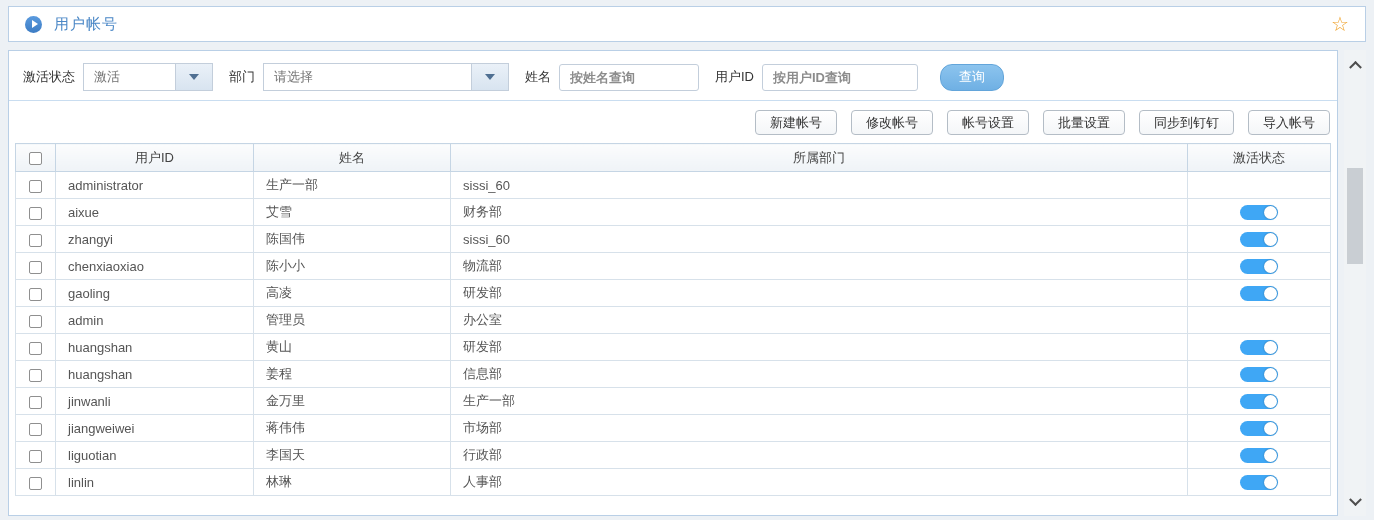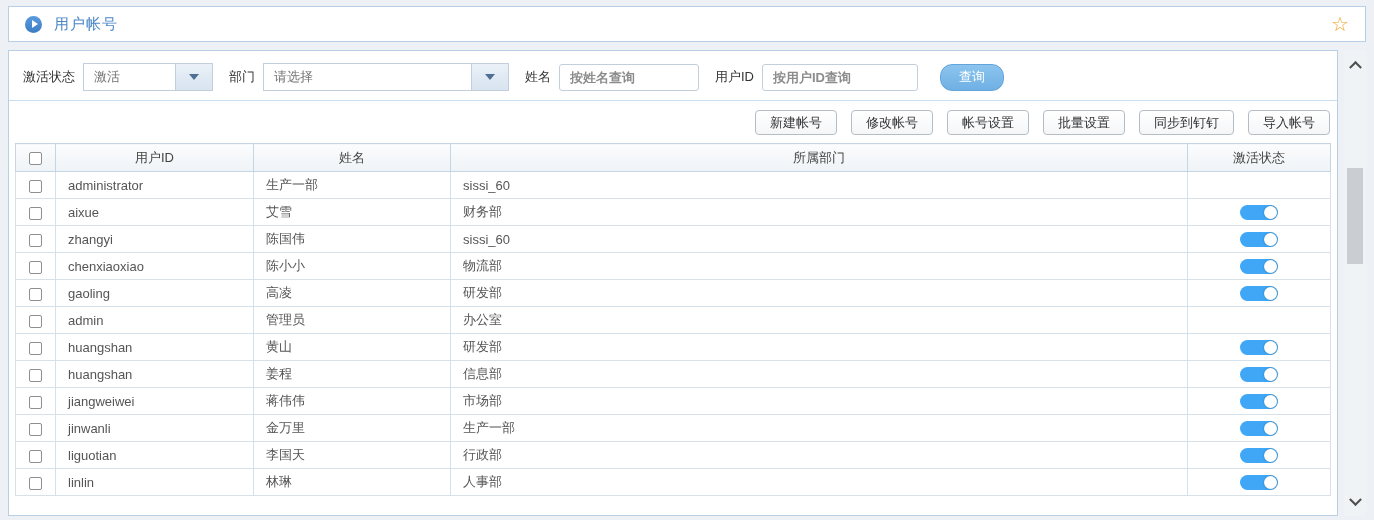--- a/index.html
+++ b/index.html
@@ -261,30 +261,30 @@
   </tr>
               <tr>
     <td class="c-check"><span class="checkbox"></span></td>
     <td>huangshan</td>
     <td>姜程</td>
     <td>信息部</td>
     <td class="c-status"><span class="toggle"><span class="knob"></span></span></td>
   </tr>
               <tr>
     <td class="c-check"><span class="checkbox"></span></td>
+    <td>jinwanli</td>
+    <td>金万里</td>
+    <td>生产一部</td>
+    <td class="c-status"><span class="toggle"><span class="knob"></span></span></td>
+  </tr>
+              <tr>
+    <td class="c-check"><span class="checkbox"></span></td>
     <td>jiangweiwei</td>
     <td>蒋伟伟</td>
     <td>市场部</td>
-    <td class="c-status"><span class="toggle"><span class="knob"></span></span></td>
-  </tr>
-              <tr>
-    <td class="c-check"><span class="checkbox"></span></td>
-    <td>jinwanli</td>
-    <td>金万里</td>
-    <td>生产一部</td>
     <td class="c-status"><span class="toggle"><span class="knob"></span></span></td>
   </tr>
               <tr>
     <td class="c-check"><span class="checkbox"></span></td>
     <td>liguotian</td>
     <td>李国天</td>
     <td>行政部</td>
     <td class="c-status"><span class="toggle"><span class="knob"></span></span></td>
   </tr>
               <tr>

